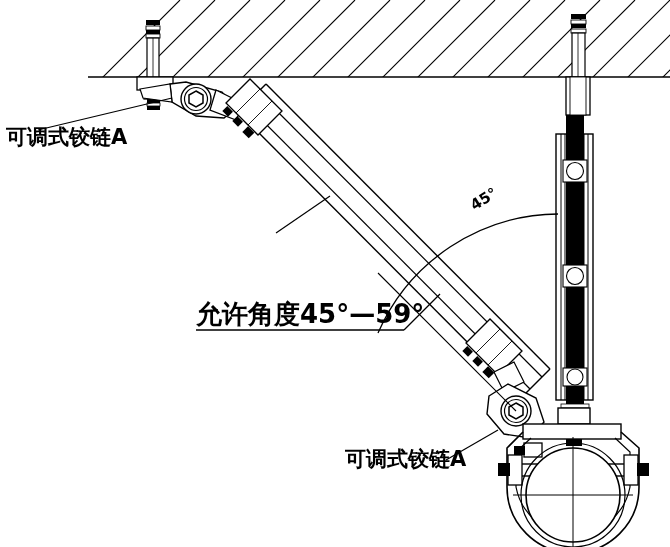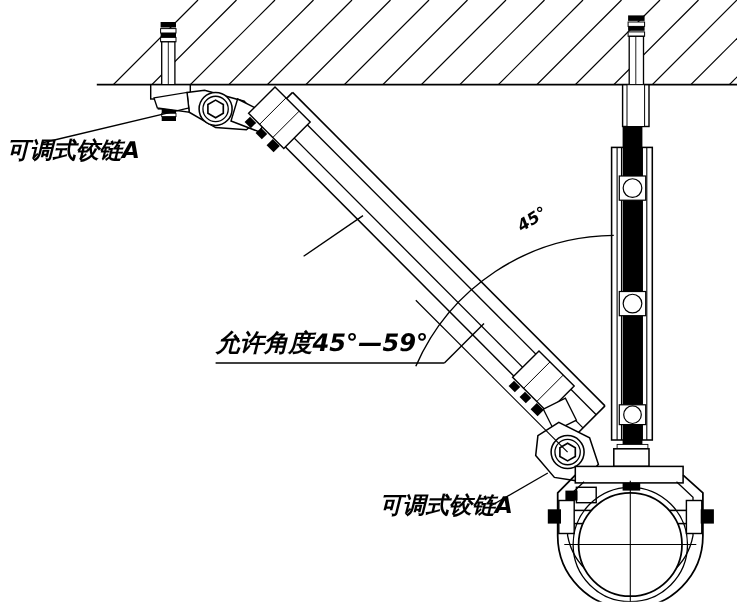--- a/index.html
+++ b/index.html
@@ -1,24 +1,24 @@
 <!DOCTYPE html>
 <html><head>
 <meta charset="utf-8">
 <style>
   html,body{margin:0;padding:0;background:#ffffff;}
   body{width:670px;height:547px;overflow:hidden;
        font-family:"DejaVu Sans","Liberation Sans",sans-serif;}
-  #stage{position:relative;width:670px;height:442px;background:#fff;font-style:italic;}
+  #stage{position:relative;width:670px;height:442px;background:#fff;}
   svg{position:absolute;left:0;top:0;}
   .lbl{position:absolute;white-space:nowrap;color:#000;font-weight:bold;}
   .lbl-cn{font-family:"DejaVu Sans","Liberation Sans",sans-serif;}
   #lbl-hinge-top{left:6px;top:123px;font-size:21px;letter-spacing:0px;}
   #lbl-channel{left:173px;top:220px;font-size:21px;}
-  #lbl-angle{left:196px;top:297px;font-size:22px;}
+  #lbl-angle{left:196px;top:297px;font-size:26px;}
   #lbl-hinge-bottom{left:345px;top:445px;font-size:21px;}
   #lbl-arc45{position:absolute;left:467px;top:199px;font-size:15px;font-weight:bold;
              transform:rotate(-32deg);transform-origin:0 0;}
 </style>
 </head>
 <body>
 
 <div id="stage">
 
 <svg width="670" height="547" viewBox="0 0 670 547">

